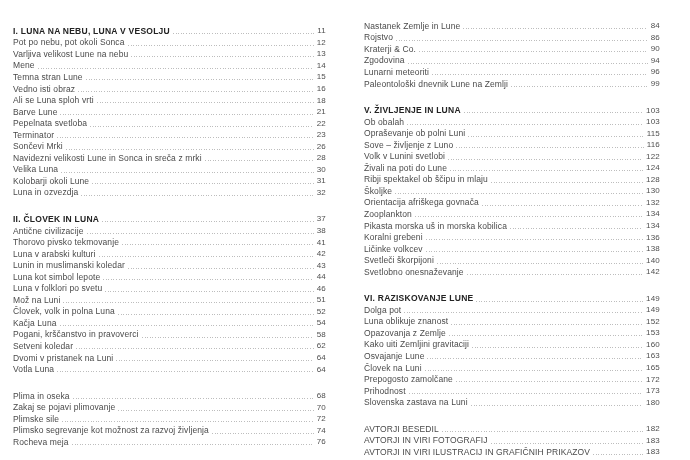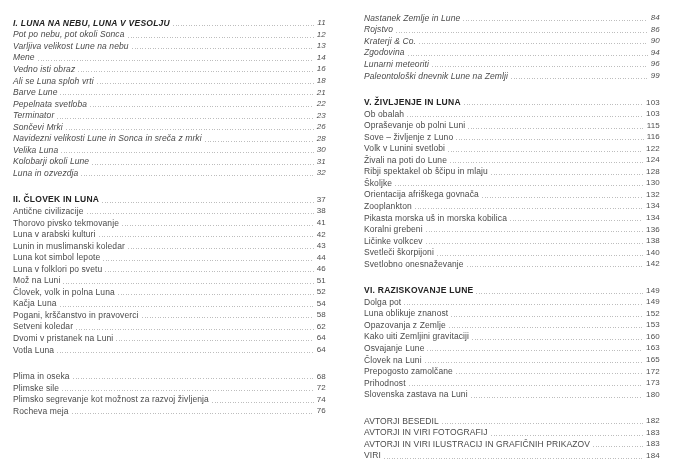--- a/index.html
+++ b/index.html
@@ -8,21 +8,21 @@
     width:690px;height:460px;
     background:#ffffff;
     font-family:"Liberation Sans",sans-serif;
     color:#4a4a4a;
     overflow:hidden;
   }
   .col{position:absolute;}
   .col-left{left:13px;top:9px;width:313px;}
   .col-right{left:364px;top:4px;width:296px;}
   .section{margin-top:15px;}
-  .section:first-child{margin-top:8px;font-style:italic;}
+  .section:first-child{margin-top:16px;}
   .row{
     display:flex;
     align-items:center;
     height:11.55px;
     font-size:8.5px;
   }
   .row .label{
     white-space:nowrap;
     letter-spacing:0.1px;
     flex:0 0 auto;
@@ -70,20 +70,25 @@
           <span class="label">Varljiva velikost Lune na nebu</span>
           <span class="leader"></span>
           <span class="page-num">13</span>
         </div>
         <div class="row">
           <span class="label">Mene</span>
           <span class="leader"></span>
           <span class="page-num">14</span>
         </div>
         <div class="row">
+          <span class="label">Temna stran Lune</span>
+          <span class="leader"></span>
+          <span class="page-num">15</span>
+        </div>
+        <div class="row">
           <span class="label">Vedno isti obraz</span>
           <span class="leader"></span>
           <span class="page-num">16</span>
         </div>
         <div class="row">
           <span class="label">Ali se Luna sploh vrti</span>
           <span class="leader"></span>
           <span class="page-num">18</span>
         </div>
         <div class="row">
@@ -197,20 +202,25 @@
           <span class="label">Votla Luna</span>
           <span class="leader"></span>
           <span class="page-num">64</span>
         </div>
       </div>
       <div class="section">
         <div class="row">
           <span class="label">Plima in oseka</span>
           <span class="leader"></span>
           <span class="page-num">68</span>
+        </div>
+        <div class="row">
+          <span class="label">Zakaj se pojavi plimovanje</span>
+          <span class="leader"></span>
+          <span class="page-num">70</span>
         </div>
         <div class="row">
           <span class="label">Plimske sile</span>
           <span class="leader"></span>
           <span class="page-num">72</span>
         </div>
         <div class="row">
           <span class="label">Plimsko segrevanje kot možnost za razvoj življenja</span>
           <span class="leader"></span>
           <span class="page-num">74</span>

